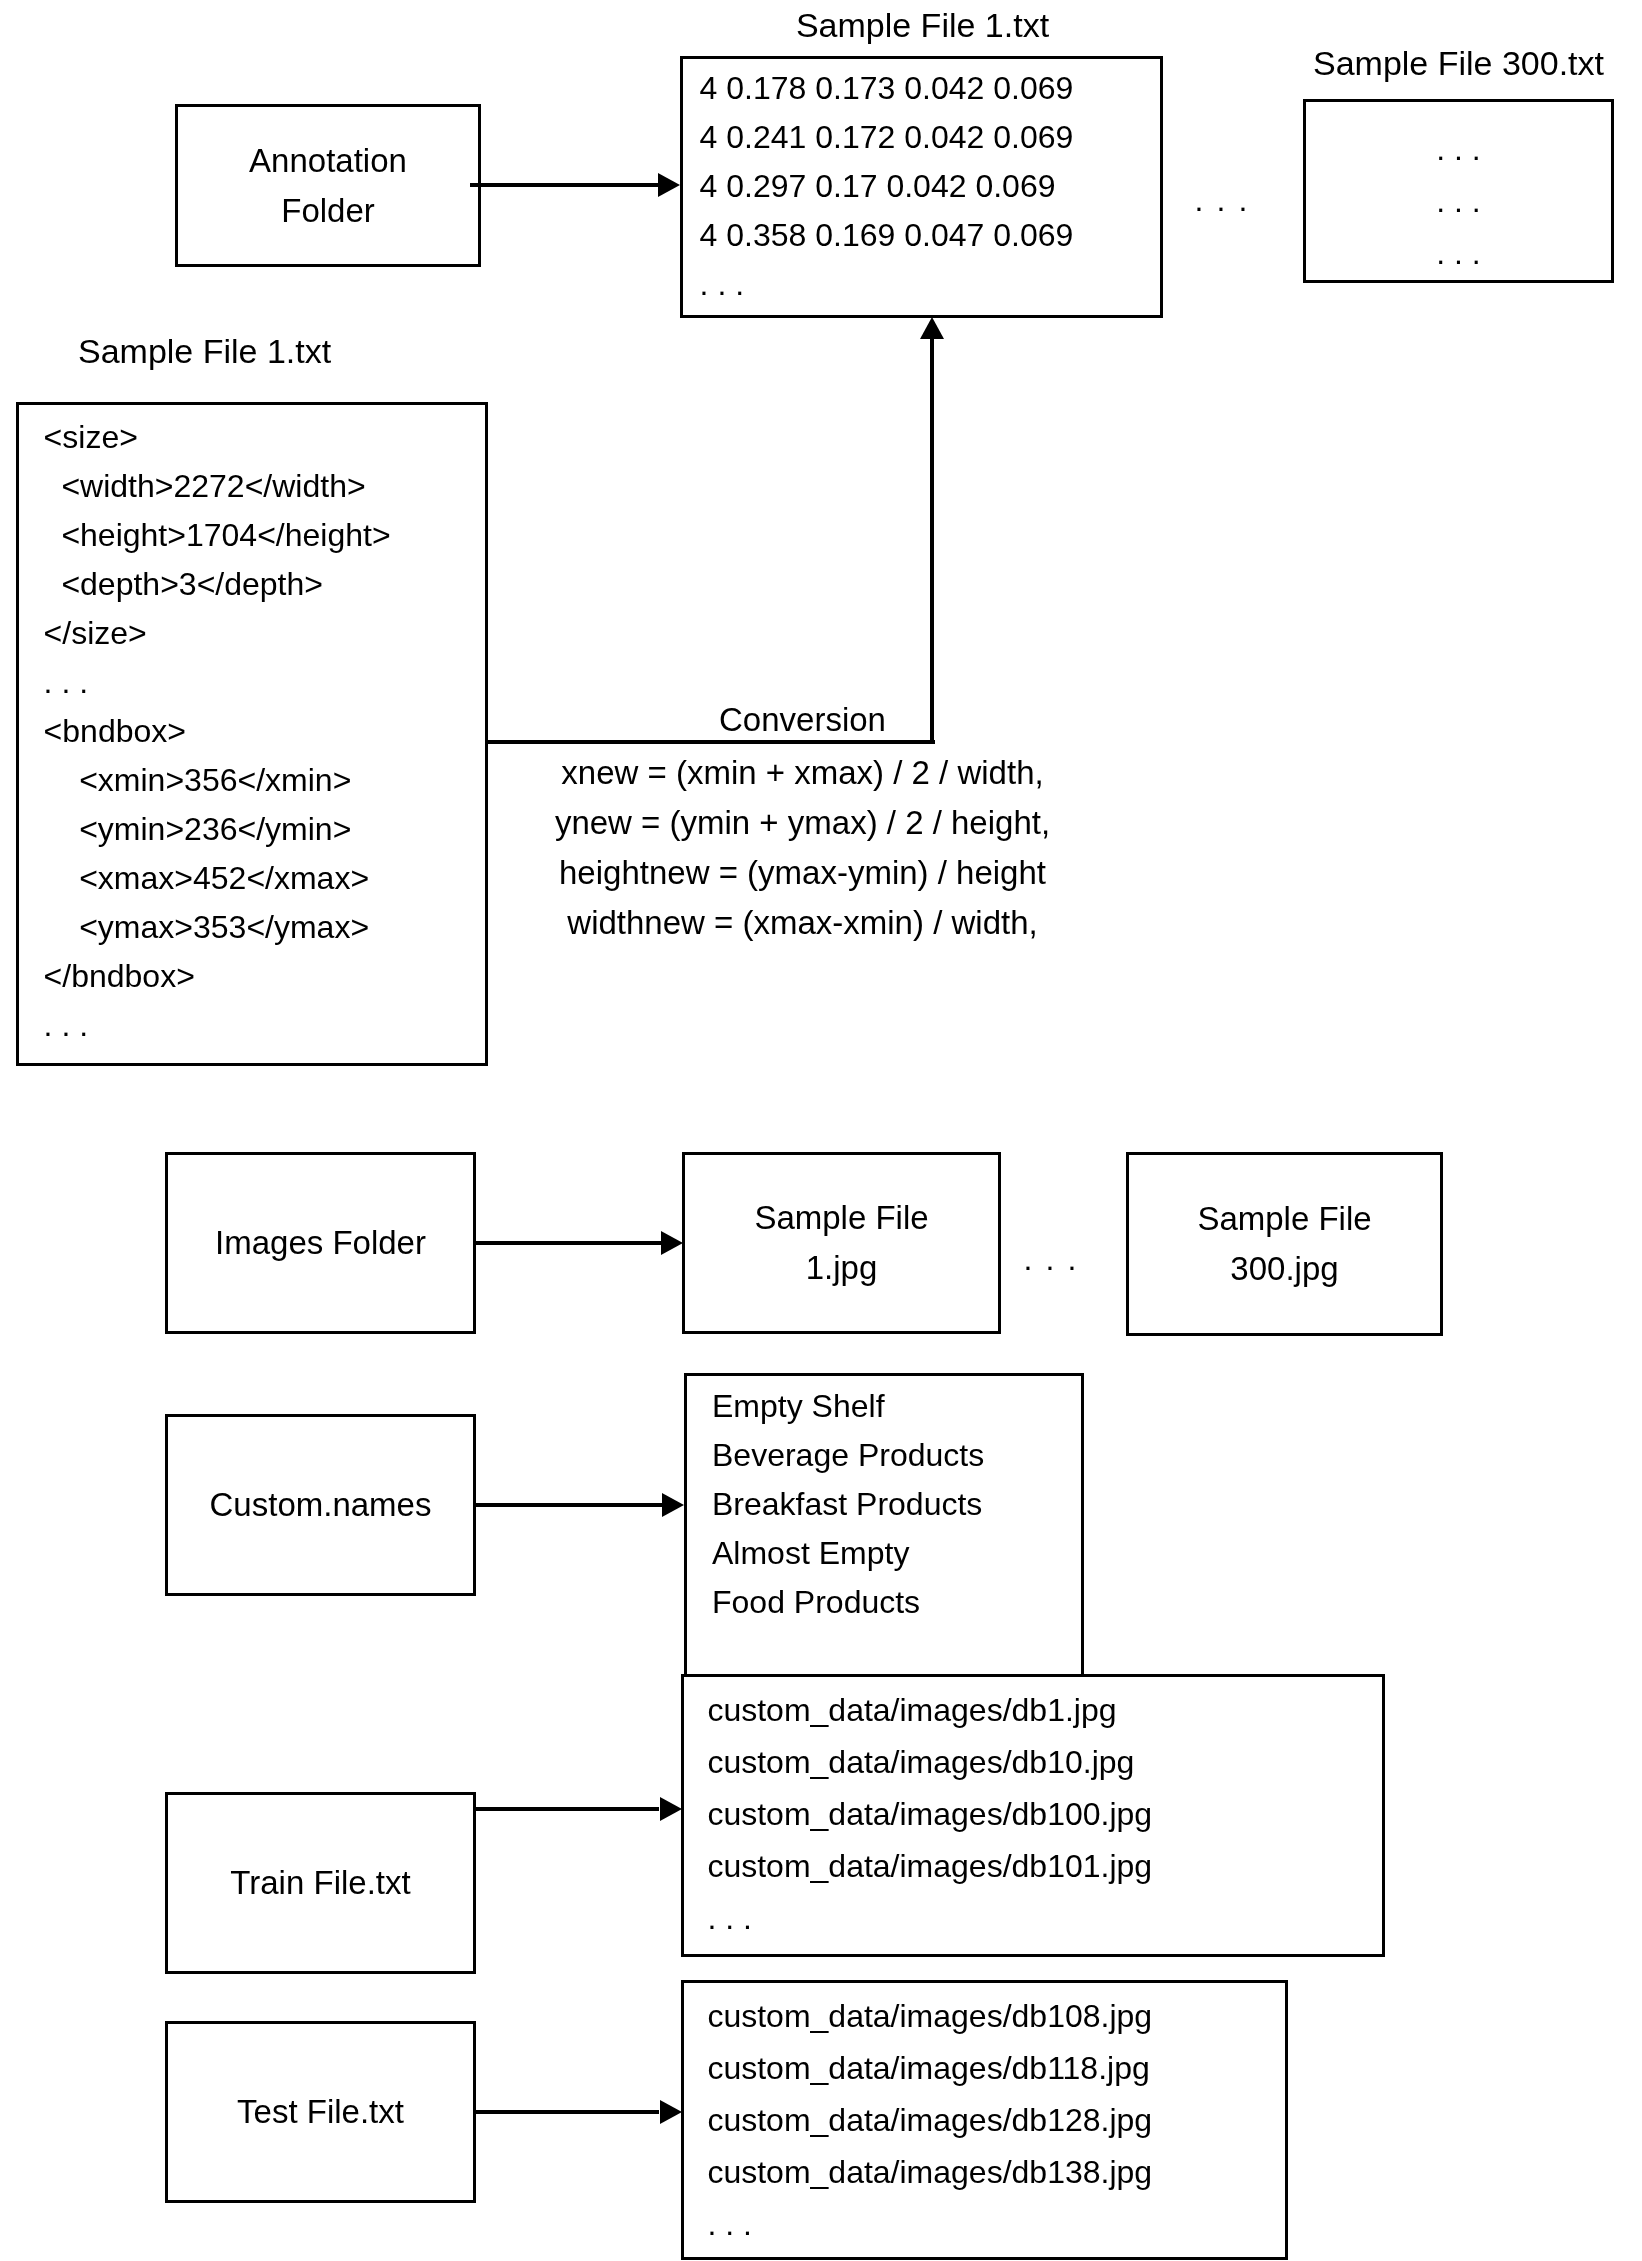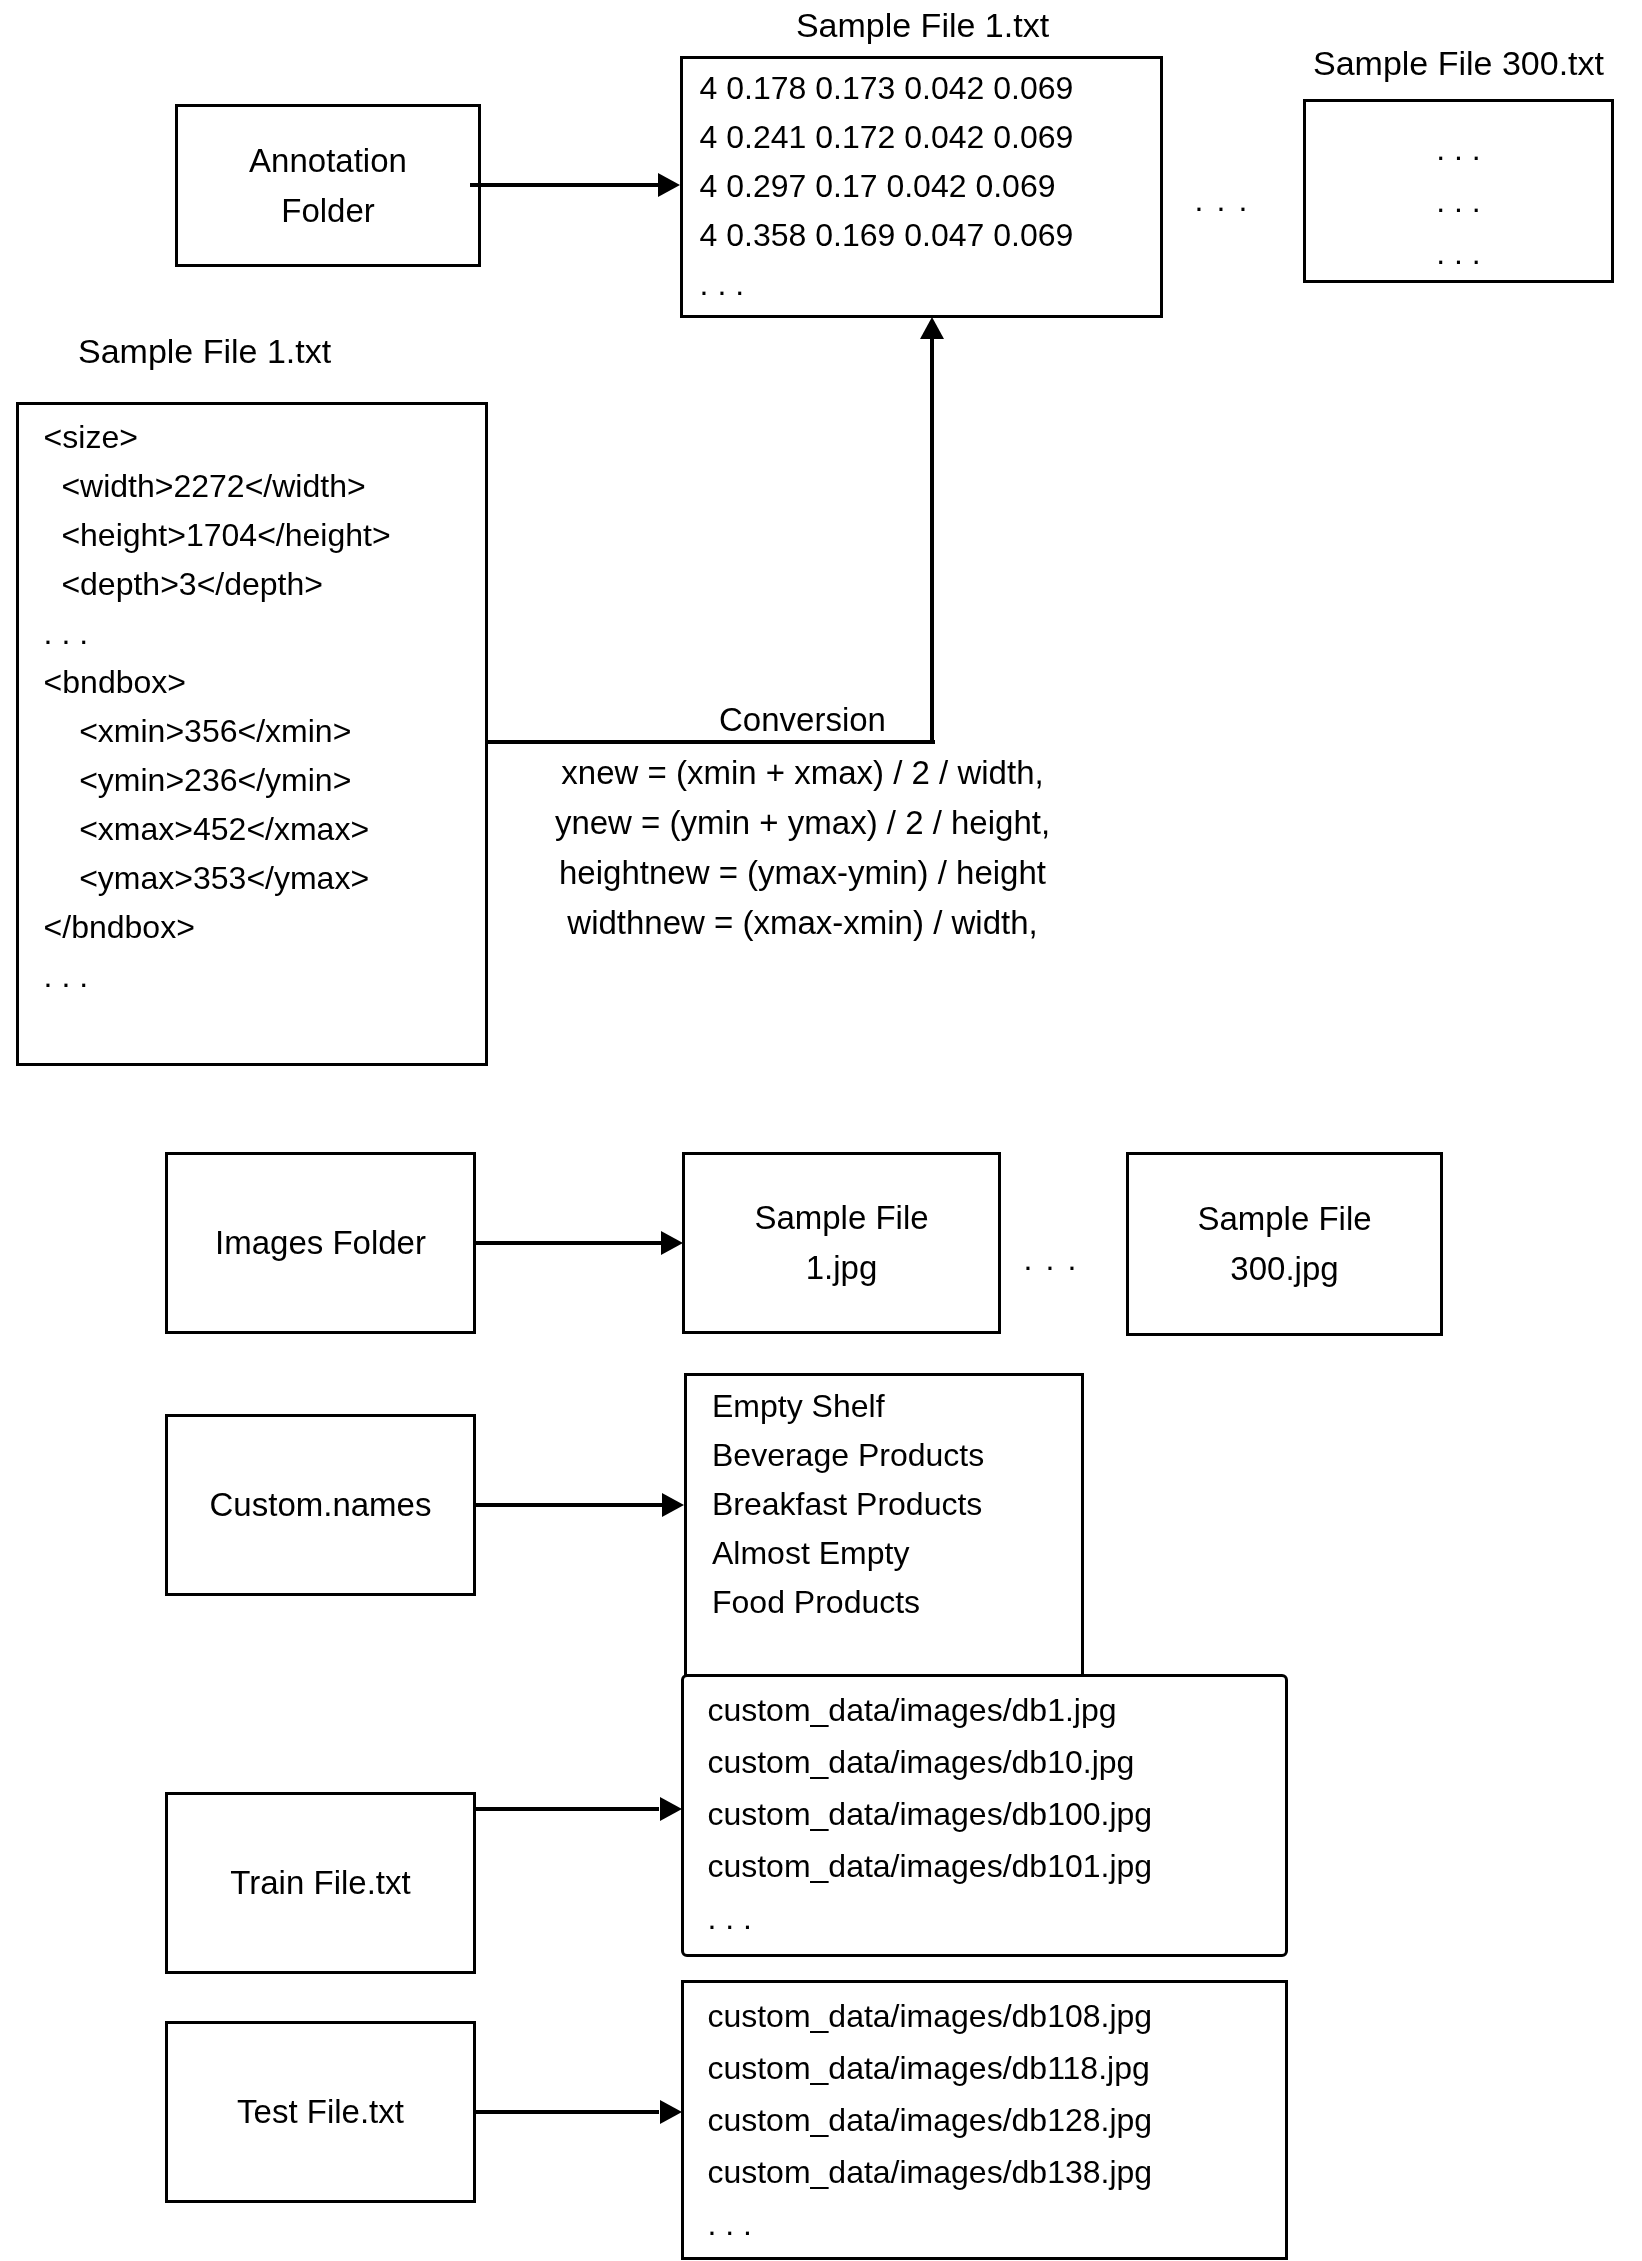--- a/index.html
+++ b/index.html
@@ -94,20 +94,21 @@
   <div class="tri-right" style="left:658px; top:173px;"></div>
 
   <div class="title" style="left:78px; top:333px;">Sample File 1.txt</div>
 
   <div class="box" style="left:15.6px; top:402px; width:472px; height:664px;">
     <div class="code" style="left:25px; top:8.3px; line-height:49px;">
       <div class="cl">&lt;size&gt;</div>
       <div class="cl">  &lt;width&gt;2272&lt;/width&gt;</div>
       <div class="cl">  &lt;height&gt;1704&lt;/height&gt;</div>
       <div class="cl">  &lt;depth&gt;3&lt;/depth&gt;</div>
+      <div class="cl">&lt;/size&gt;</div>
       <div class="cl">. . .</div>
       <div class="cl">&lt;bndbox&gt;</div>
       <div class="cl">    &lt;xmin&gt;356&lt;/xmin&gt;</div>
       <div class="cl">    &lt;ymin&gt;236&lt;/ymin&gt;</div>
       <div class="cl">    &lt;xmax&gt;452&lt;/xmax&gt;</div>
       <div class="cl">    &lt;ymax&gt;353&lt;/ymax&gt;</div>
       <div class="cl">&lt;/bndbox&gt;</div>
       <div class="cl">. . .</div>
     </div>
   </div>
@@ -161,21 +162,21 @@
     </div>
   </div>
 
   <div class="box flexc" style="left:165px; top:1792px; width:311px; height:182px;">
     <div>Train File.txt</div>
   </div>
 
   <div class="hline" style="left:476px; top:1807px; width:183px; height:4.2px;"></div>
   <div class="tri-right" style="left:660px; top:1797px;"></div>
 
-  <div class="box" style="left:681px; top:1674px; width:607px; height:283px;border-radius:6px;">
+  <div class="box" style="left:681px; top:1674px; width:704px; height:283px;">
     <div class="code" style="left:23.4px; top:7.3px; line-height:52px;">
       <div class="cl">custom_data/images/db1.jpg</div>
       <div class="cl">custom_data/images/db10.jpg</div>
       <div class="cl">custom_data/images/db100.jpg</div>
       <div class="cl">custom_data/images/db101.jpg</div>
       <div class="cl">. . .</div>
     </div>
   </div>
 
   <div class="box flexc" style="left:165px; top:2021px; width:311px; height:182px;">

